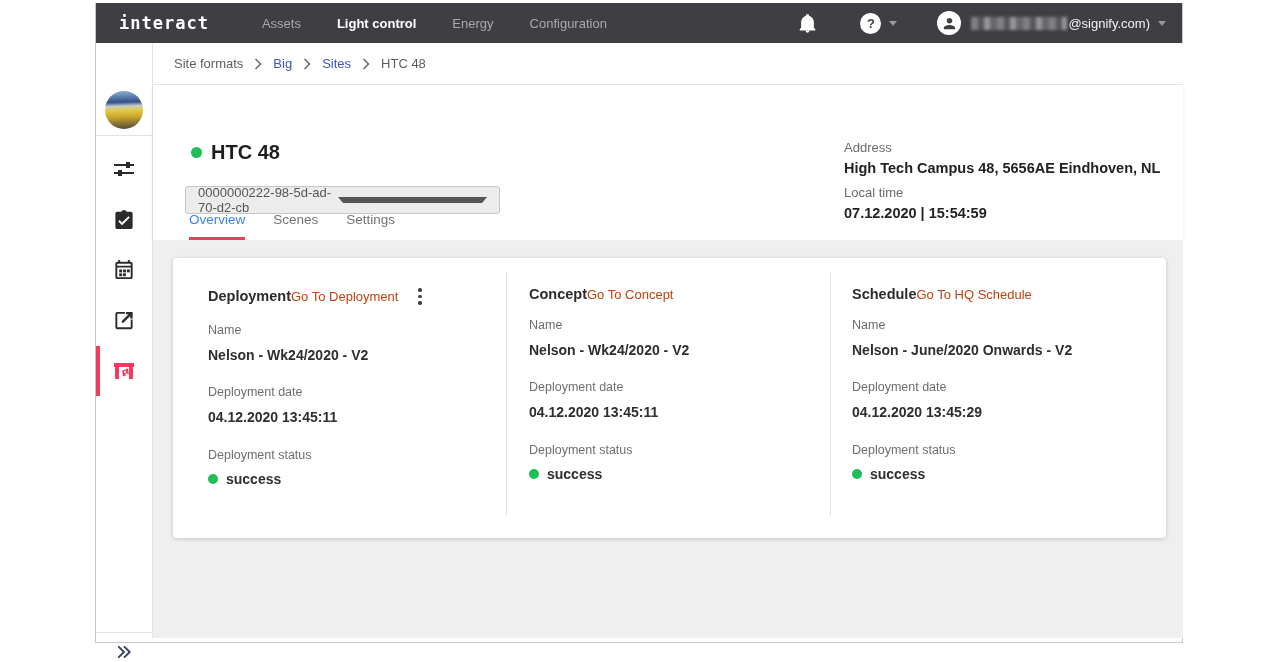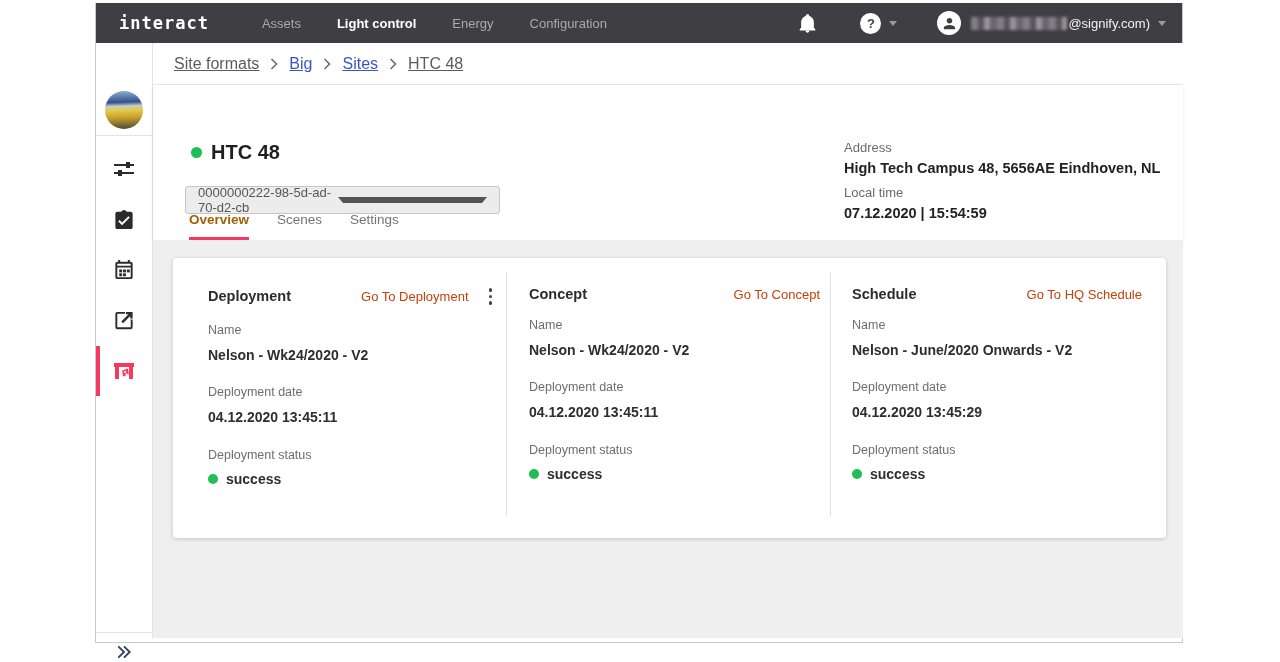--- a/index.html
+++ b/index.html
@@ -29,48 +29,48 @@
   .sidebar { position:absolute; left:0; top:40px; width:57px; height:595px; background:#fff; border-right:1px solid #e3e3e3; }
   .side-divider { position:absolute; left:0; width:100%; height:1px; background:#e3e3e3; }
   .side-icon { position:absolute; left:50%; transform:translateX(-50%); cursor:pointer; display:flex; }
   .site-avatar { width:38px; height:38px; border-radius:50%; overflow:hidden;
      background:linear-gradient(178deg,#8fb3d6 0%,#33518c 30%,#c9cdc9 40%,#e3c93f 52%,#caa32e 68%,#4a4536 100%); }
   .active-bar { position:absolute; left:0; top:303px; width:4px; height:50px; background:#f43b5f; }
 
   
   .main { position:absolute; left:57px; top:40px; width:1030px; height:595px; background:#efefef; }
   .breadcrumb-row { position:absolute; left:0; top:0; width:100%; height:42px; background:#fff; border-bottom:1px solid #e5e5e5; display:flex; align-items:center; padding-left:21px; }
-  .crumb { font-size:16px; color:#5c5c5c;text-decoration:underline; }
+  .crumb { font-size:13px; color:#5c5c5c; }
   .crumb.link { color:#3c55c6; cursor:pointer; }
   .crumb-sep { margin:0 11px; display:flex; }
 
   .header-sec { position:absolute; left:0; top:42px; width:100%; height:155px; background:#fff; box-shadow:0 2px 3px rgba(0,0,0,0.10); }
   .title-row { position:absolute; left:38px; top:56px; display:flex; align-items:center; gap:9px; }
   .green-dot { width:11px; height:11px; border-radius:50%; background:#1fbe56; }
   .page-title { font-size:20px; font-weight:bold; color:#1f1f1f; }
   .device-select { position:absolute; left:32px; top:101px; width:315px; height:28px; background:#ececec; border:1px solid #c6c6c6; border-radius:3px; display:flex; align-items:center; padding:0 12px; cursor:pointer; }
   .device-select span { font-size:13px; color:#565656; flex:1; }
   .select-caret { width:0; height:0; border-left:5px solid transparent; border-right:5px solid transparent; border-top:6px solid #555; }
   .addr-block { position:absolute; left:691px; top:55px; }
   .meta-label { font-size:13px; color:#6b6b6b; }
   .meta-value { font-size:14.5px; font-weight:bold; color:#222; margin-top:5px; }
   .mt { margin-top:9px; }
   .tabs { position:absolute; left:0; bottom:0; height:30px; display:flex; padding-left:36px; gap:28px; }
   .tab { font-size:13.5px; color:#737373; position:relative; height:30px; padding-top:2px; cursor:pointer; }
-  .tab.active { color:#a16207;font-weight:bold; }
+  .tab.active { color:#3b82f6; }
   .tab.active::after { content:""; position:absolute; left:0; right:0; bottom:0; height:3px; background:#f43b5f; }
 
   .content { position:absolute; left:0; top:197px; width:100%; height:398px; background:#efefef; }
   .card { position:absolute; left:20px; top:18px; width:993px; height:280px; background:#fff; border-radius:4px; box-shadow:0 1px 4px rgba(0,0,0,0.18); }
   .card-col { position:absolute; top:0; height:100%; }
   .col1 { left:0; width:333px; padding:28px 12px 0 35px; }
   .col2 { left:333px; width:324px; padding:28px 10px 0 23px; }
   .col3 { left:657px; width:336px; padding:28px 24px 0 22px; }
   .v-divider { position:absolute; top:14px; width:1px; height:244px; background:#e2e2e2; }
-  .card-head { display:flex; align-items:center; justify-content:space-between; }
+  .card-head { display:flex; align-items:center; }
   .card-title { font-size:14.5px; font-weight:bold; color:#2b2b2b; }
   .head-right { display:flex; align-items:center; }
   .card-link { font-size:13px; color:#c2410c; cursor:pointer; }
   .kebab { margin-left:18px; cursor:pointer; display:flex; flex-direction:column; gap:3px; padding:2px; }
   .kebab i { width:3.5px; height:3.5px; border-radius:50%; background:#3f3f3f; display:block; }
   .f-label { font-size:12.5px; color:#6e6e6e; }
   .f-value { font-size:14px; font-weight:bold; color:#2e2e2e; }
   .m16 { margin-top:16px; } .m10 { margin-top:10px; } .m22 { margin-top:22px; } .m23 { margin-top:23px; }
   .status-row { display:flex; align-items:center; gap:8px; margin-top:9px; }
   .status-dot { width:10px; height:10px; border-radius:50%; background:#1fbe56; }

